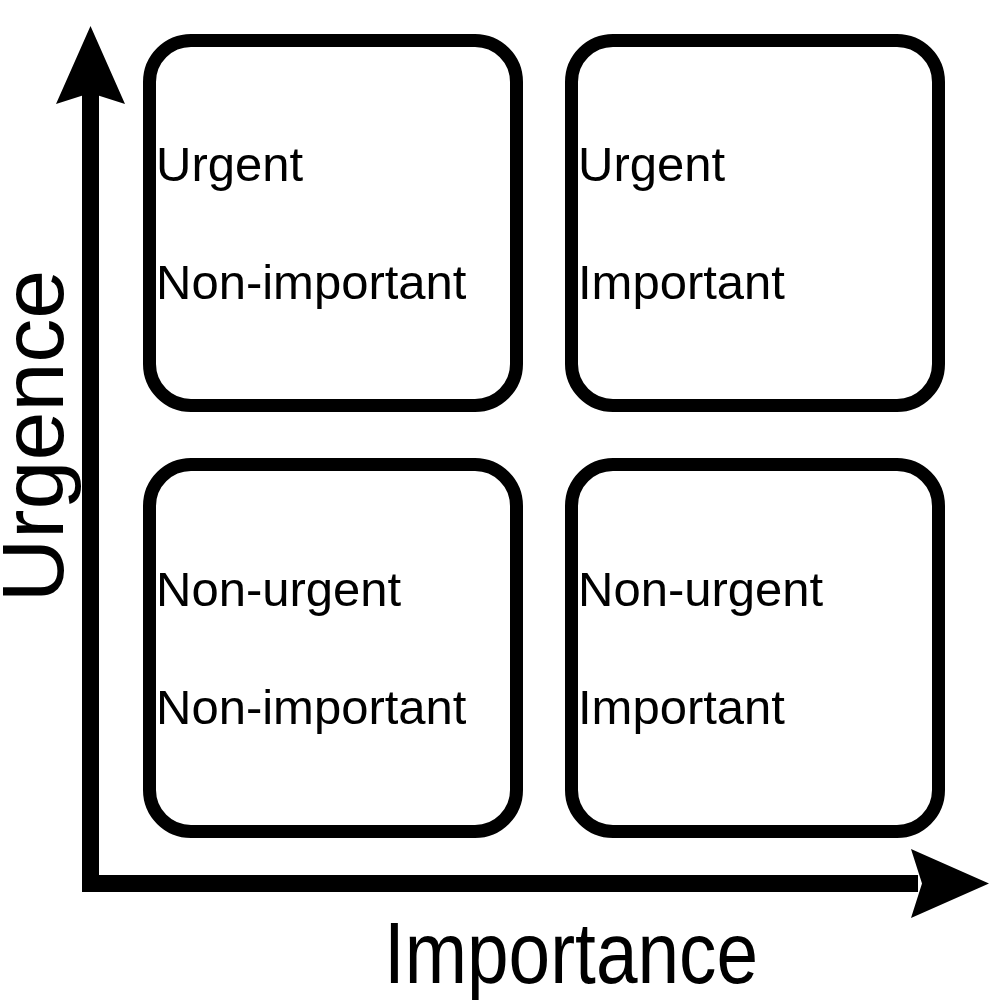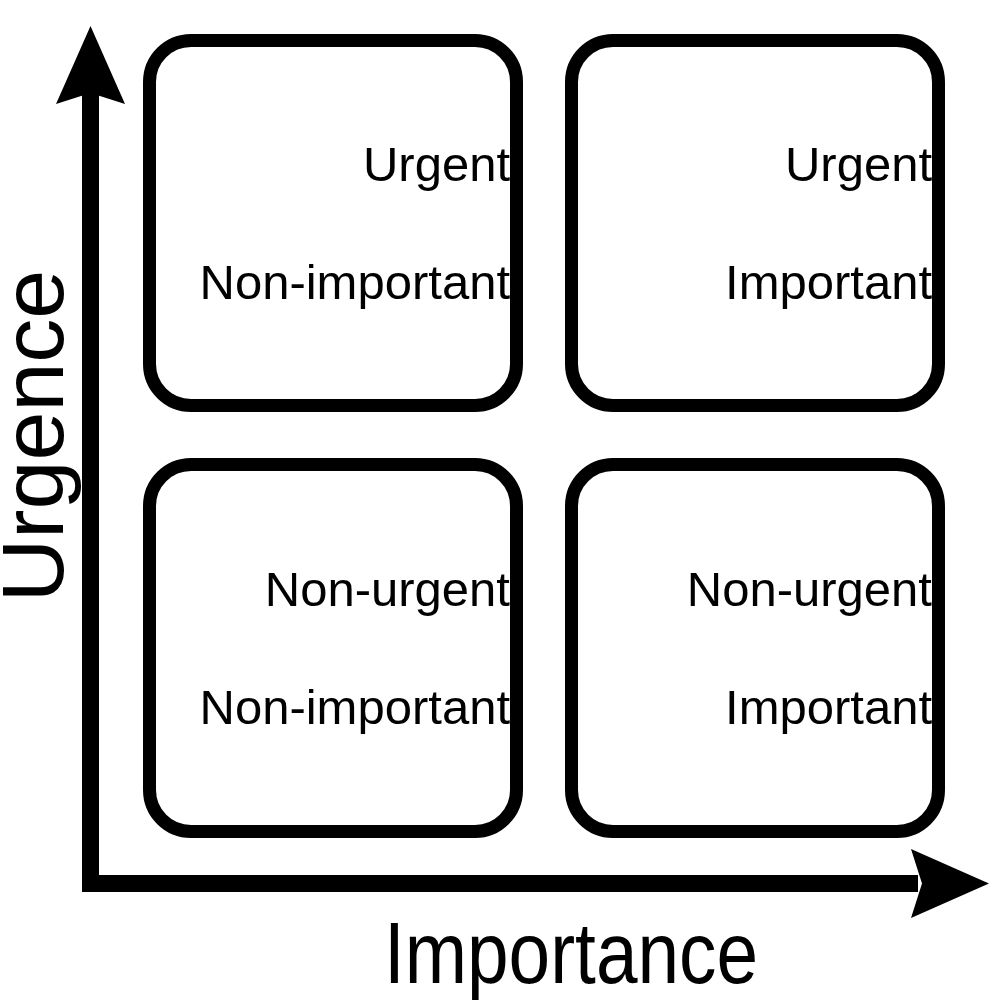--- a/index.html
+++ b/index.html
@@ -24,21 +24,21 @@
     height: 1000px;
   }
   .quadrant {
     position: absolute;
     box-sizing: border-box;
     border: 13px solid #000000;
     border-radius: 48px;
     background: #ffffff;
     display: flex;
     flex-direction: column;
-    align-items: flex-end;
+    align-items: flex-start;
     justify-content: center;
     gap: 62px;
   }
   .quadrant .qline {
     font-size: 49px;
     line-height: 1.15;
     white-space: nowrap;
     text-align: center;
   }
   .q-tl { left: 143px; top: 34px;  width: 380px; height: 378px; }

